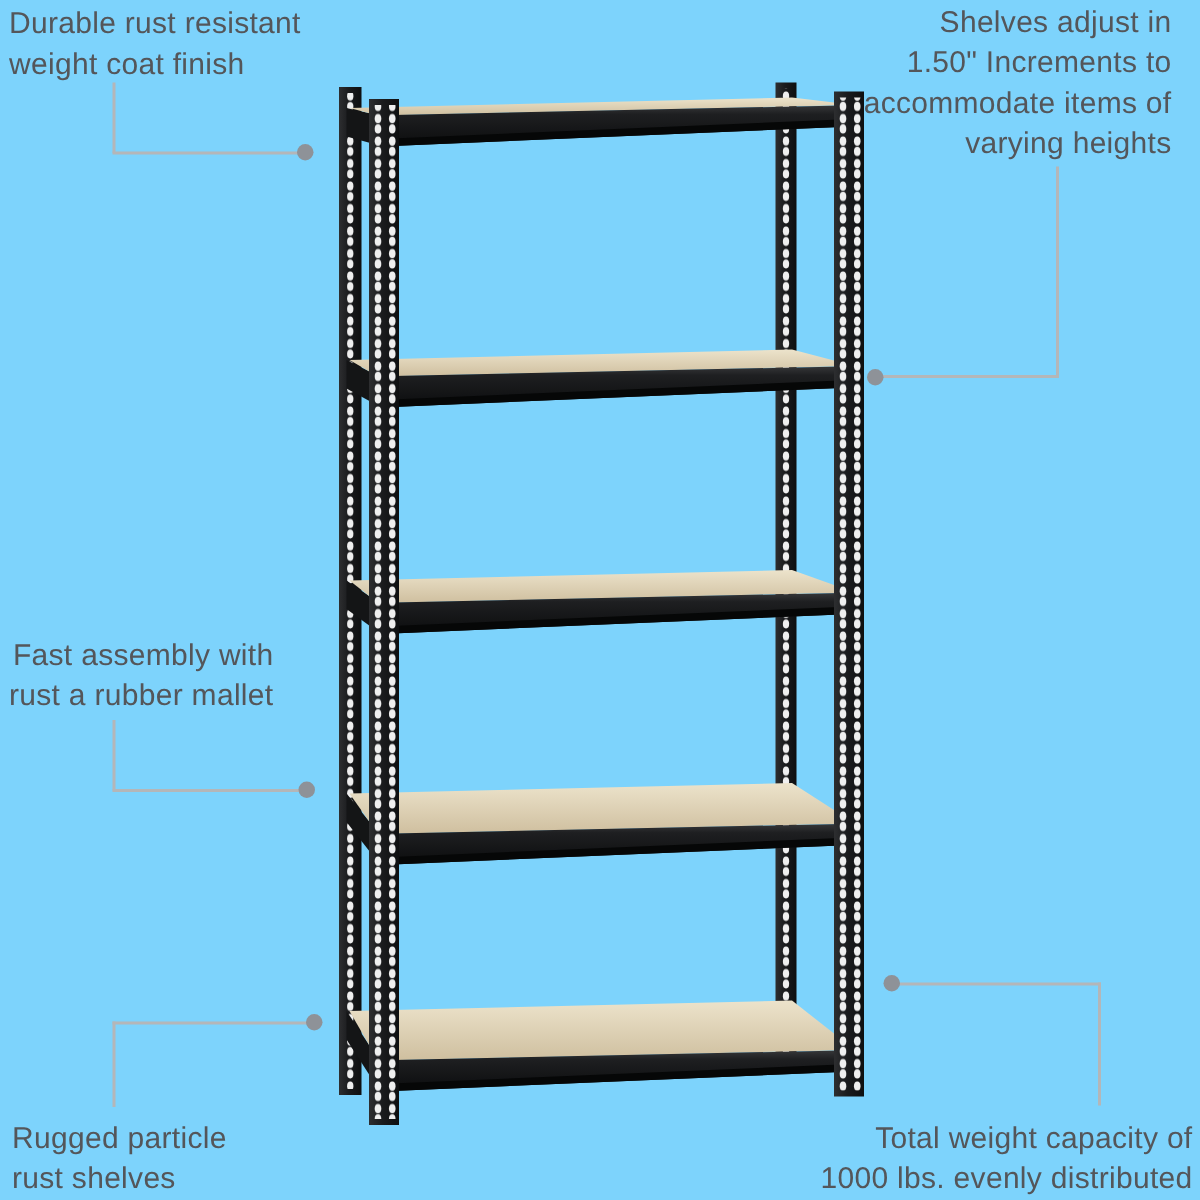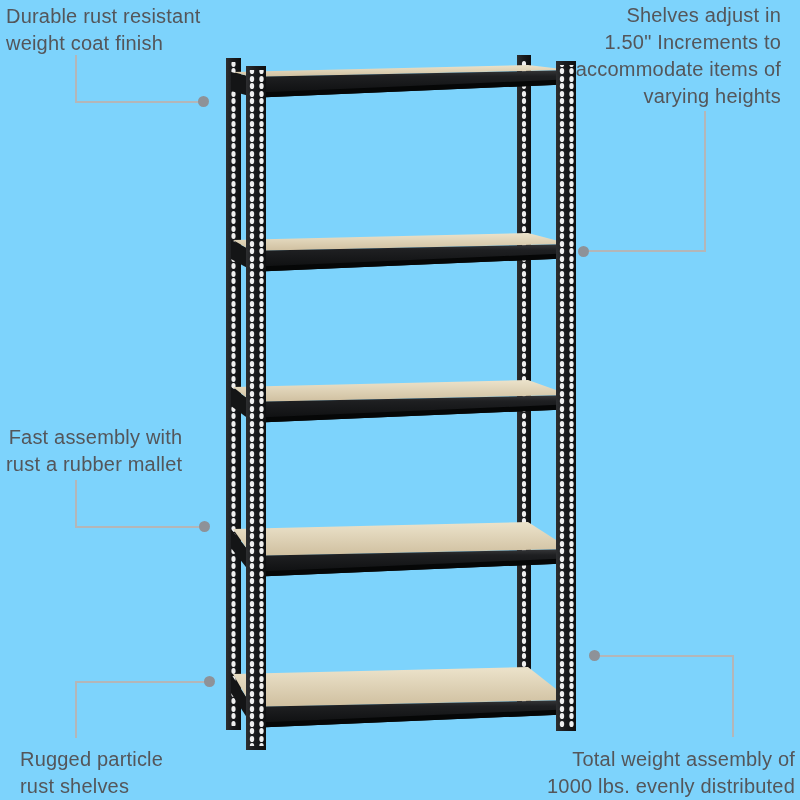--- a/index.html
+++ b/index.html
@@ -37,21 +37,21 @@
   .lead-dot {
     position: absolute;
     width: 11px; height: 11px;
     border-radius: 50%;
     background: #8e9298;
   }
   
   #cb-powder    { left: 6px;  top: 3px; }
   #cb-adjust    { right: 19px; top: 2px; }
   #cb-assembly  { left: 6px;  top: 424px; text-align: right; }
-  #cb-board     { left: 20px;  top: 746px; }
+  #cb-board     { left: 8px;  top: 746px; }
   #cb-weight    { right: 5px; top: 746px; }
 </style>
 </head>
 <body>
 
 <div class="stage">
 
   <svg class="unit-svg" width="800" height="800" viewBox="0 0 800 800" aria-hidden="true">
     <defs>
       <linearGradient id="postg" x1="0" y1="0" x2="1" y2="0">
@@ -165,20 +165,20 @@
 
   <div class="callout" id="cb-board">
     <div class="cl-line">Rugged particle</div>
     <div class="cl-line">rust shelves</div>
   </div>
   <div class="lead-line h" style="left:75px; top:681px; width:131px;"></div>
   <div class="lead-line v" style="left:75px; top:681px; height:57px;"></div>
   <div class="lead-dot" style="left:204px; top:676px;"></div>
 
   <div class="callout align-right" id="cb-weight">
-    <div class="cl-line">Total weight assembly of</div>
+    <div class="cl-line">Total weight capacity of</div>
     <div class="cl-line">1000 lbs. evenly distributed</div>
   </div>
   <div class="lead-line h" style="left:599px; top:655px; width:135px;"></div>
   <div class="lead-line v" style="left:732px; top:655px; height:82px;"></div>
   <div class="lead-dot" style="left:589px; top:650px;"></div>
 
 </div>
 
 </body></html>

